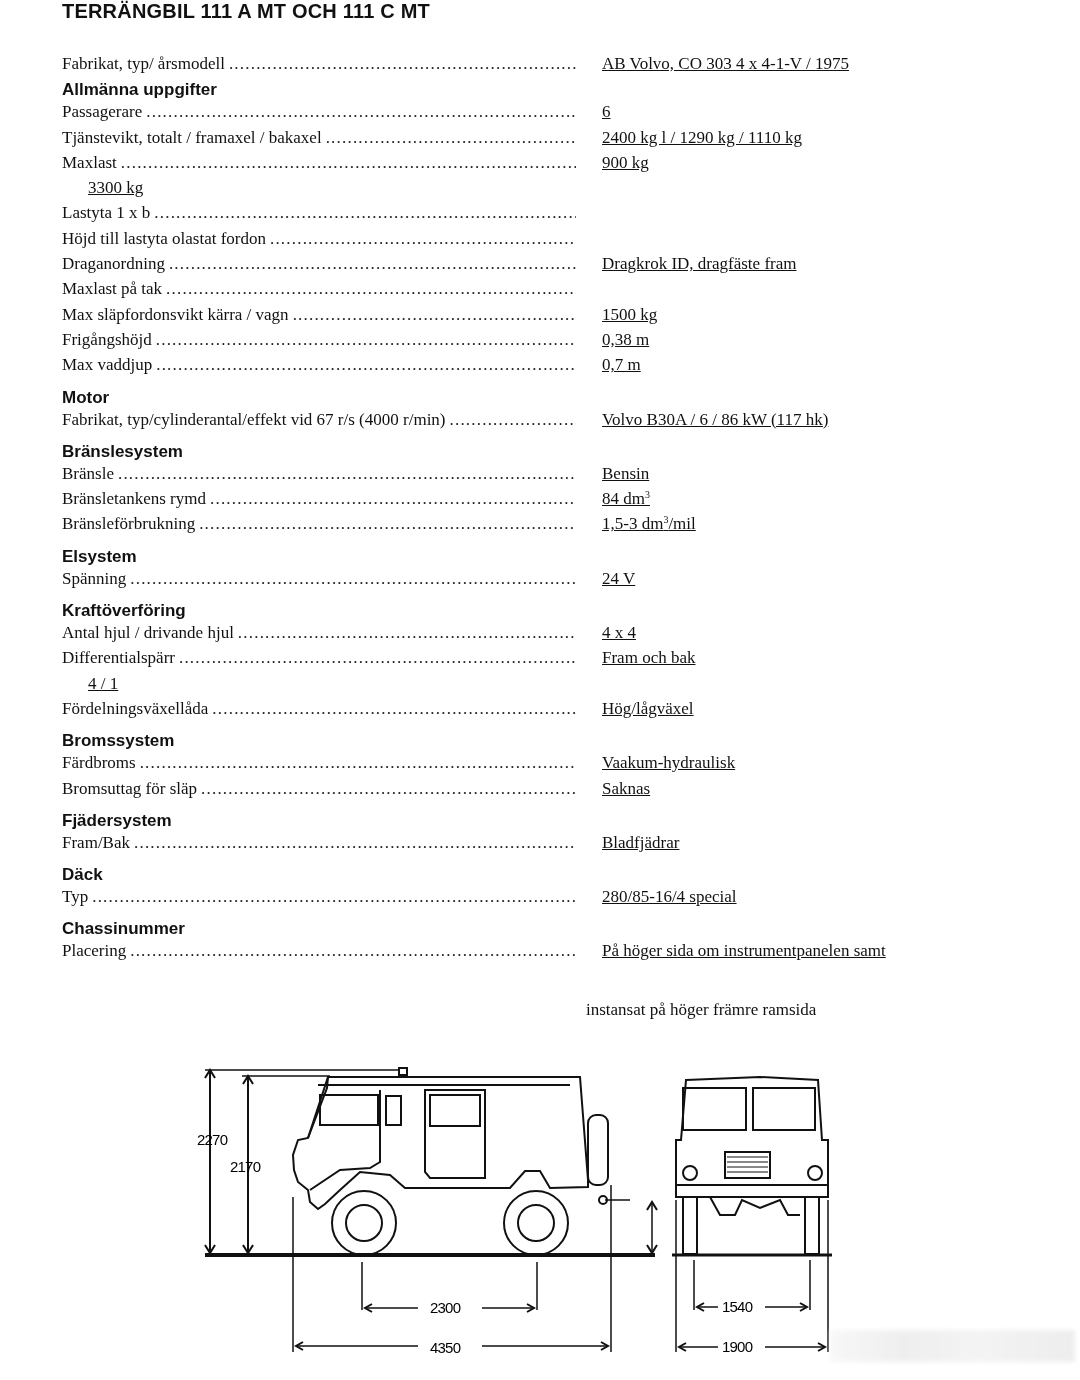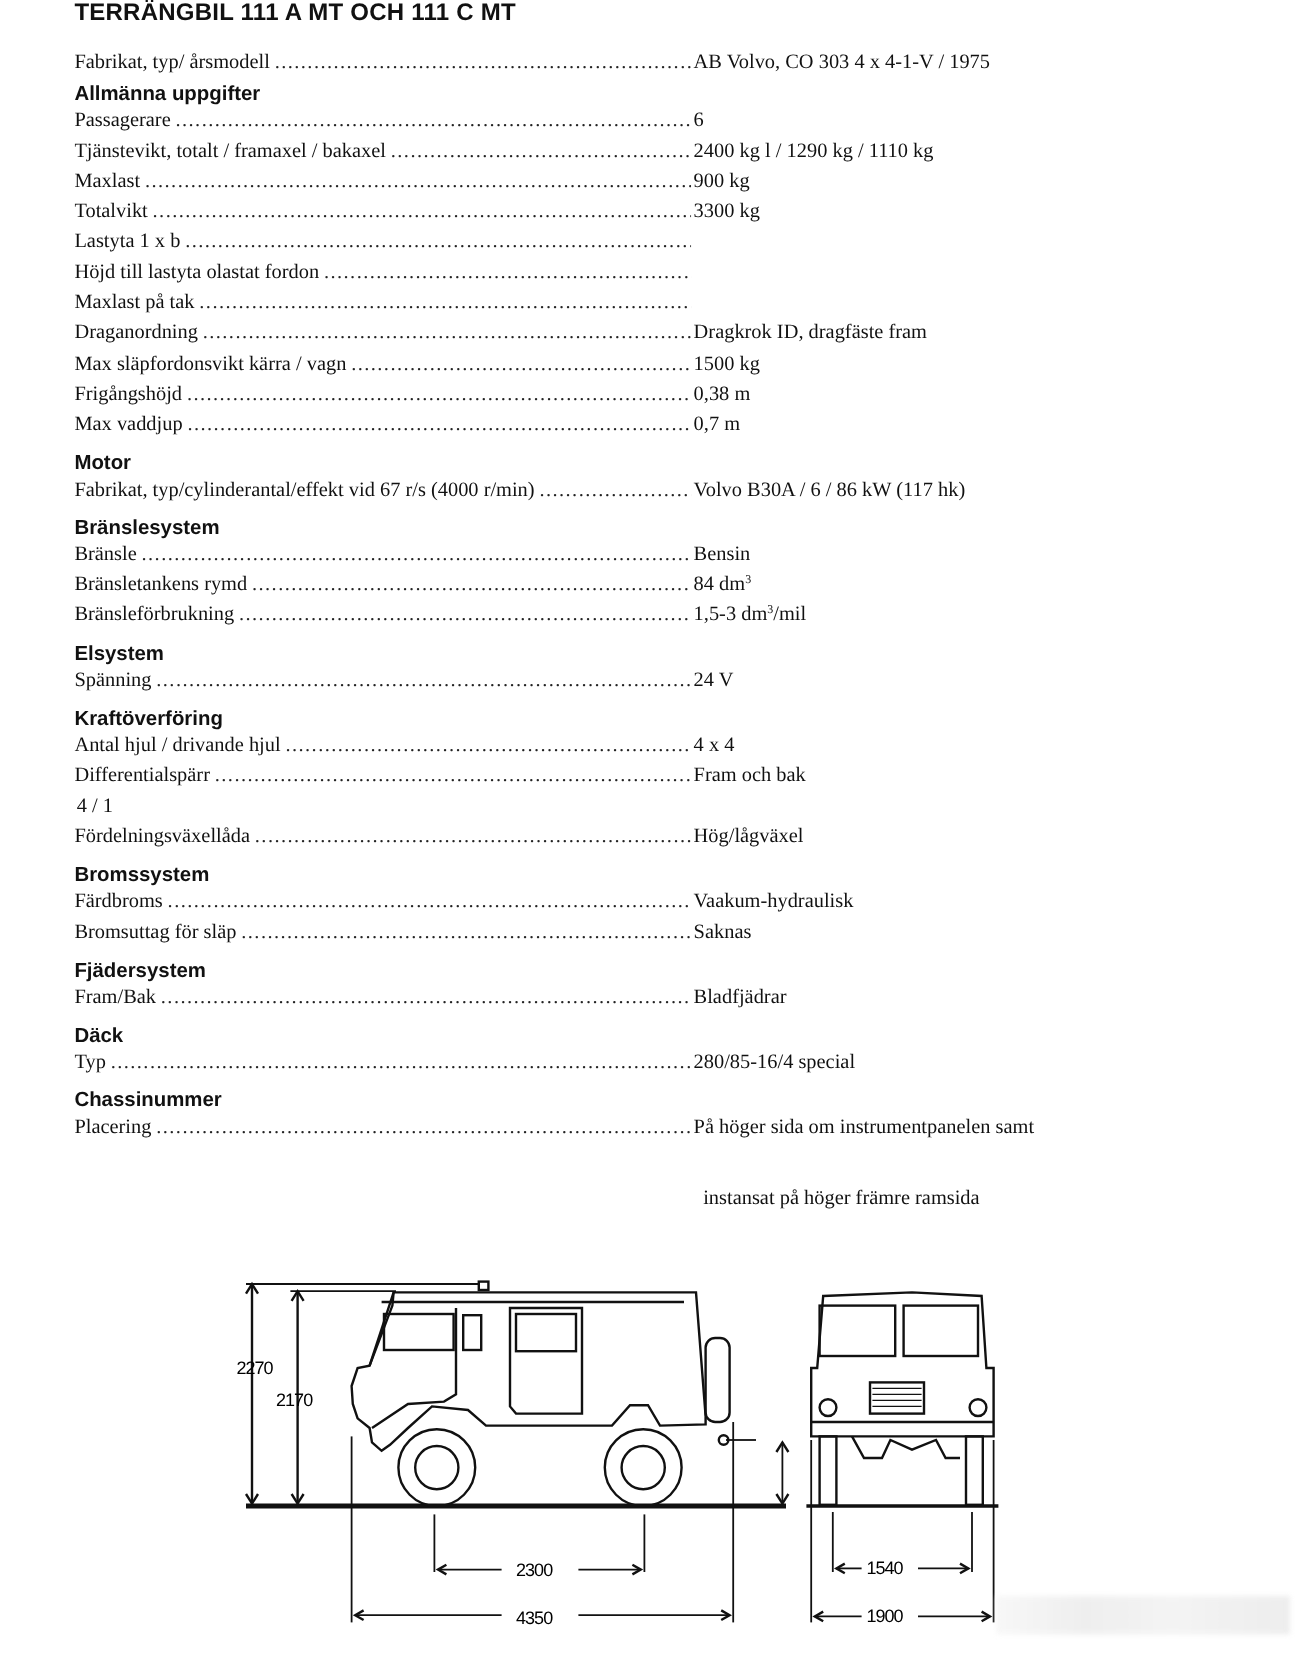--- a/index.html
+++ b/index.html
@@ -1,24 +1,24 @@
 <!DOCTYPE html>
 <html><head>
 <meta charset="utf-8">
 <style>
   html, body { margin: 0; padding: 0; background: #ffffff; }
   body { width: 1080px; height: 1380px; position: relative; overflow: hidden; color: #111; }
   .title { position: absolute; left: 62px; top: 0px; font-family: "Liberation Sans", sans-serif; font-weight: bold; font-size: 20px; letter-spacing: 0.2px; }
-  .content { position: absolute; left: 62px; top: 42px; width: 900px; }
+  .content { position: absolute; left: 62px; top: 54px; width: 900px; }
   .row { display: flex; height: 25.3px; align-items: baseline; font-family: "Liberation Serif", serif; font-size: 17px; }
   .lbl-wrap { width: 514px; display: flex; overflow: hidden; white-space: nowrap; }
   .lbl { flex: none; padding-right: 4px; }
   .dots { flex: 1; overflow: hidden; white-space: nowrap; letter-spacing: 1.2px; color: #222; }
   .dots::after { content: "................................................................................................................................................................................"; }
-  .val { margin-left: 2px; white-space: nowrap; }
+  .val { margin-left: 26px; white-space: nowrap; text-decoration: underline; }
   .sec { font-family: "Liberation Sans", sans-serif; font-weight: bold; font-size: 17px; height: 22px; margin-top: 7px; padding-top: 0px; }
   .sec.first { margin-top: 1px; }
   .row.cont { padding-left: 524px; margin-top: 33px; }
   sup { font-size: 10px; vertical-align: 6px; line-height: 0; }
   .drawing { position: absolute; left: 190px; top: 1060px; width: 890px; height: 320px; }
   .dimtxt { font-family: "Liberation Sans", sans-serif; font-size: 15px; letter-spacing: -0.8px; }
   .blur { position: absolute; left: 830px; top: 1330px; width: 245px; height: 32px; background: linear-gradient(90deg, #f5f5f5, #e8e8e8 30%, #efefef 60%, #e6e6e6); filter: blur(2px); opacity: 0.7; }
 </style>
 </head>
 <body>
@@ -50,53 +50,49 @@
         <span class="val"><span>2400 kg l / 1290 kg /  1110 kg</span></span>
       </div>
       <div class="row">
         <div class="lbl-wrap">
           <span class="lbl">Maxlast</span>
           <span class="dots"></span>
         </div>
         <span class="val"><span>900 kg</span></span>
       </div>
       <div class="row">
-        <div class="lbl-wrap">
-          <span class="lbl">Totalvikt</span>
-          <span class="dots"></span>
-        </div>
         <span class="val"><span>3300 kg</span></span>
       </div>
       <div class="row">
         <div class="lbl-wrap">
           <span class="lbl">Lastyta 1 x b</span>
           <span class="dots"></span>
         </div>
         <span class="val"><span></span></span>
       </div>
       <div class="row">
         <div class="lbl-wrap">
           <span class="lbl">Höjd till lastyta olastat fordon</span>
           <span class="dots"></span>
         </div>
         <span class="val"><span></span></span>
       </div>
       <div class="row">
         <div class="lbl-wrap">
+          <span class="lbl">Draganordning</span>
+          <span class="dots"></span>
+        </div>
+        <span class="val"><span>Dragkrok ID, dragfäste fram</span></span>
+      </div>
+      <div class="row">
+        <div class="lbl-wrap">
           <span class="lbl">Maxlast på tak</span>
           <span class="dots"></span>
         </div>
         <span class="val"><span></span></span>
-      </div>
-      <div class="row">
-        <div class="lbl-wrap">
-          <span class="lbl">Draganordning</span>
-          <span class="dots"></span>
-        </div>
-        <span class="val"><span>Dragkrok ID, dragfäste fram</span></span>
       </div>
       <div class="row">
         <div class="lbl-wrap">
           <span class="lbl">Max släpfordonsvikt kärra / vagn</span>
           <span class="dots"></span>
         </div>
         <span class="val"><span>1500 kg</span></span>
       </div>
       <div class="row">
         <div class="lbl-wrap">

